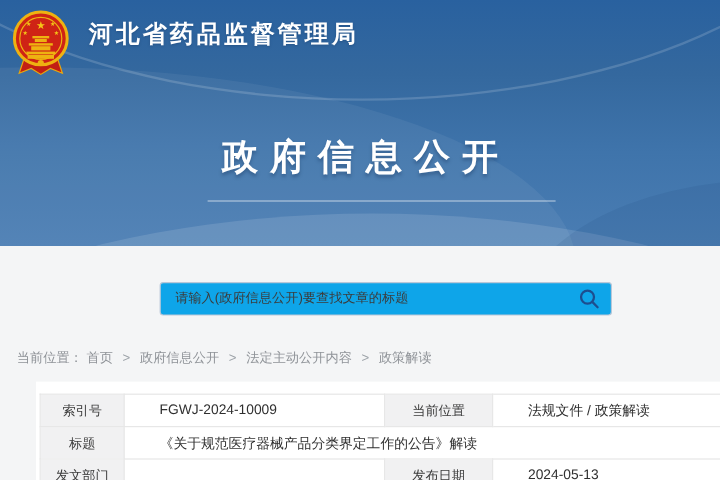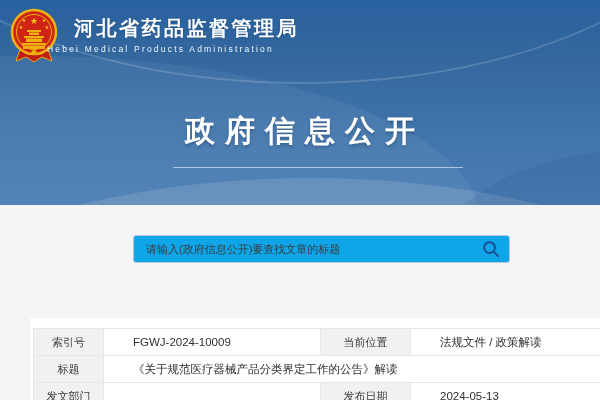--- a/index.html
+++ b/index.html
@@ -110,36 +110,45 @@
       <rect x="17" y="23" width="14" height="2" fill="#eeb211"></rect>
       <rect x="19" y="25.5" width="10" height="2.5" fill="#eeb211"></rect>
       <rect x="14" y="29" width="20" height="2" fill="#eeb211"></rect>
       <rect x="16" y="31.5" width="16" height="3.5" fill="#eeb211"></rect>
       <rect x="12" y="36" width="24" height="2" fill="#eeb211"></rect>
       <rect x="13" y="38.5" width="22" height="3.5" fill="#eeb211"></rect>
       <circle cx="24" cy="45.5" r="2.6" fill="#eeb211"></circle>
     </svg>
 
     <div class="site-title">河北省药品监督管理局</div>
-    <div class="site-subtitle">Hebei Medical Products Administration</div>
 
     <div class="banner-title">政府信息公开</div>
     <div class="banner-underline"></div>
   </div>
 
   <div class="search-row">
     <input class="search-input" type="text" placeholder="请输入(政府信息公开)要查找文章的标题" style="">
     <button class="search-btn">
       <svg width="18" height="18" viewBox="0 0 18 18">
         <circle cx="7.6" cy="7.6" r="5.4" fill="none" stroke="#1d4e8f" stroke-width="1.9"></circle>
         <line x1="11.8" y1="11.8" x2="16" y2="16" stroke="#1d4e8f" stroke-width="1.9" stroke-linecap="round"></line>
       </svg>
     </button>
   </div>
 
+  <div class="breadcrumb">
+    <span>当前位置：</span>
+    <span class="crumb">首页</span>
+    <span class="crumb-sep">&gt;</span>
+    <span class="crumb">政府信息公开</span>
+    <span class="crumb-sep">&gt;</span>
+    <span class="crumb">法定主动公开内容</span>
+    <span class="crumb-sep">&gt;</span>
+    <span class="crumb-current">政策解读</span>
+  </div>
 
   <div class="card">
     <table class="info-table">
       <colgroup>
           <col style="width:70px">
           <col style="width:217px">
           <col style="width:90px">
           <col>
         </colgroup>
       <tbody>

